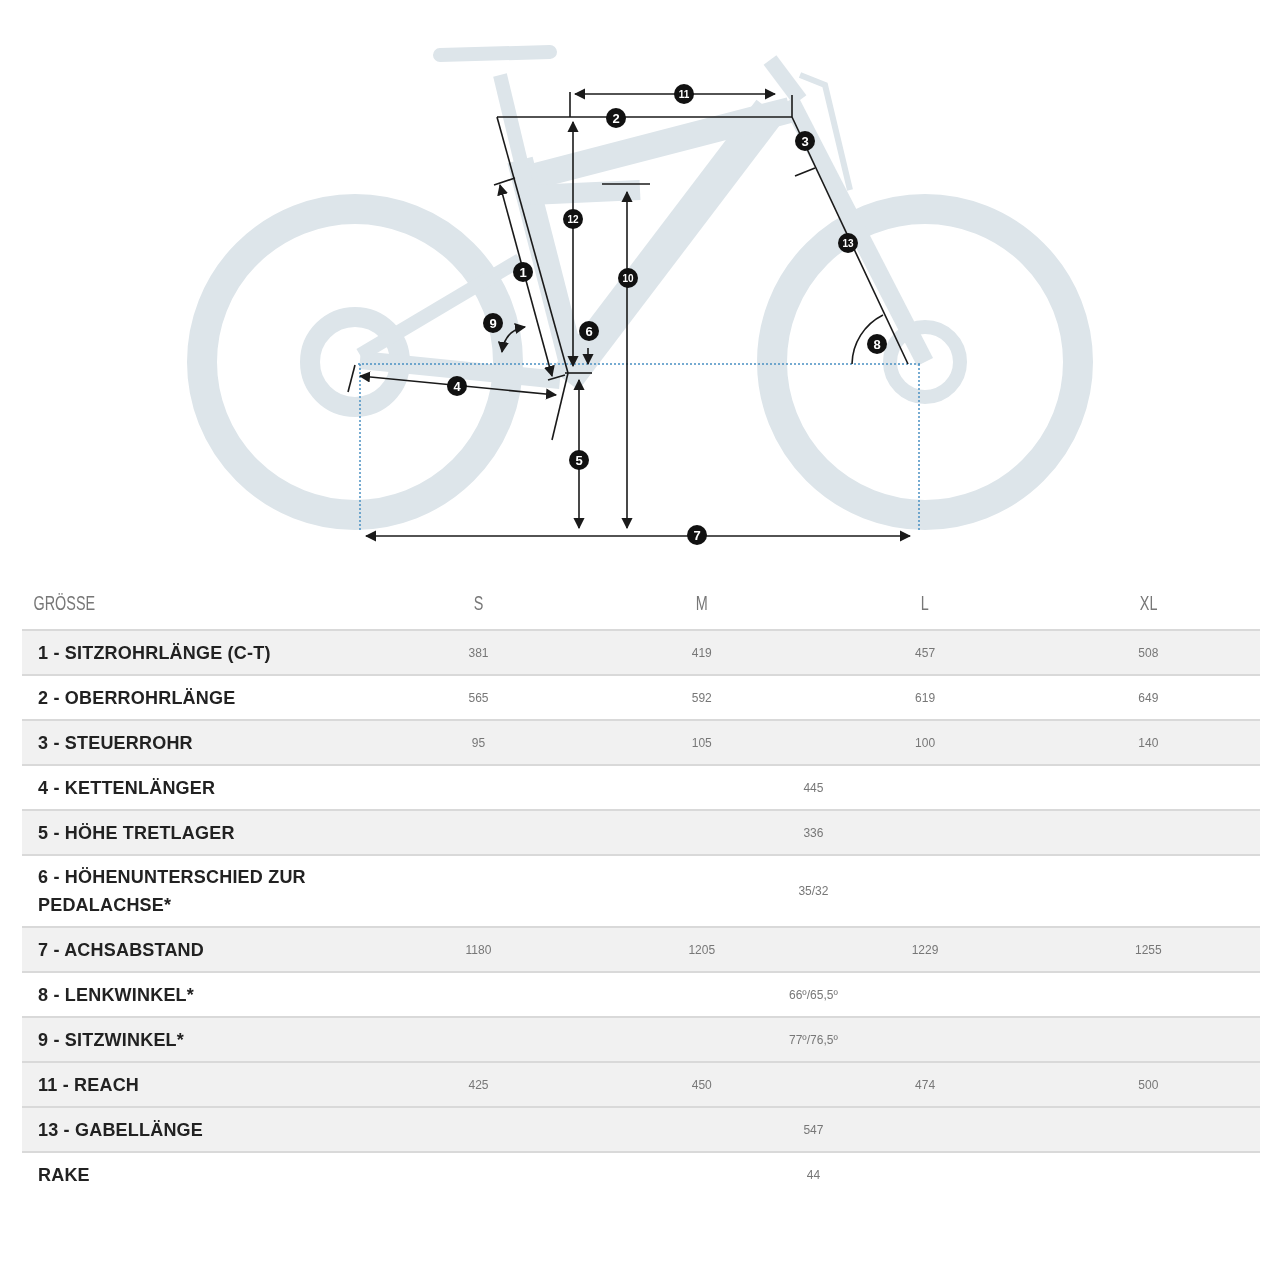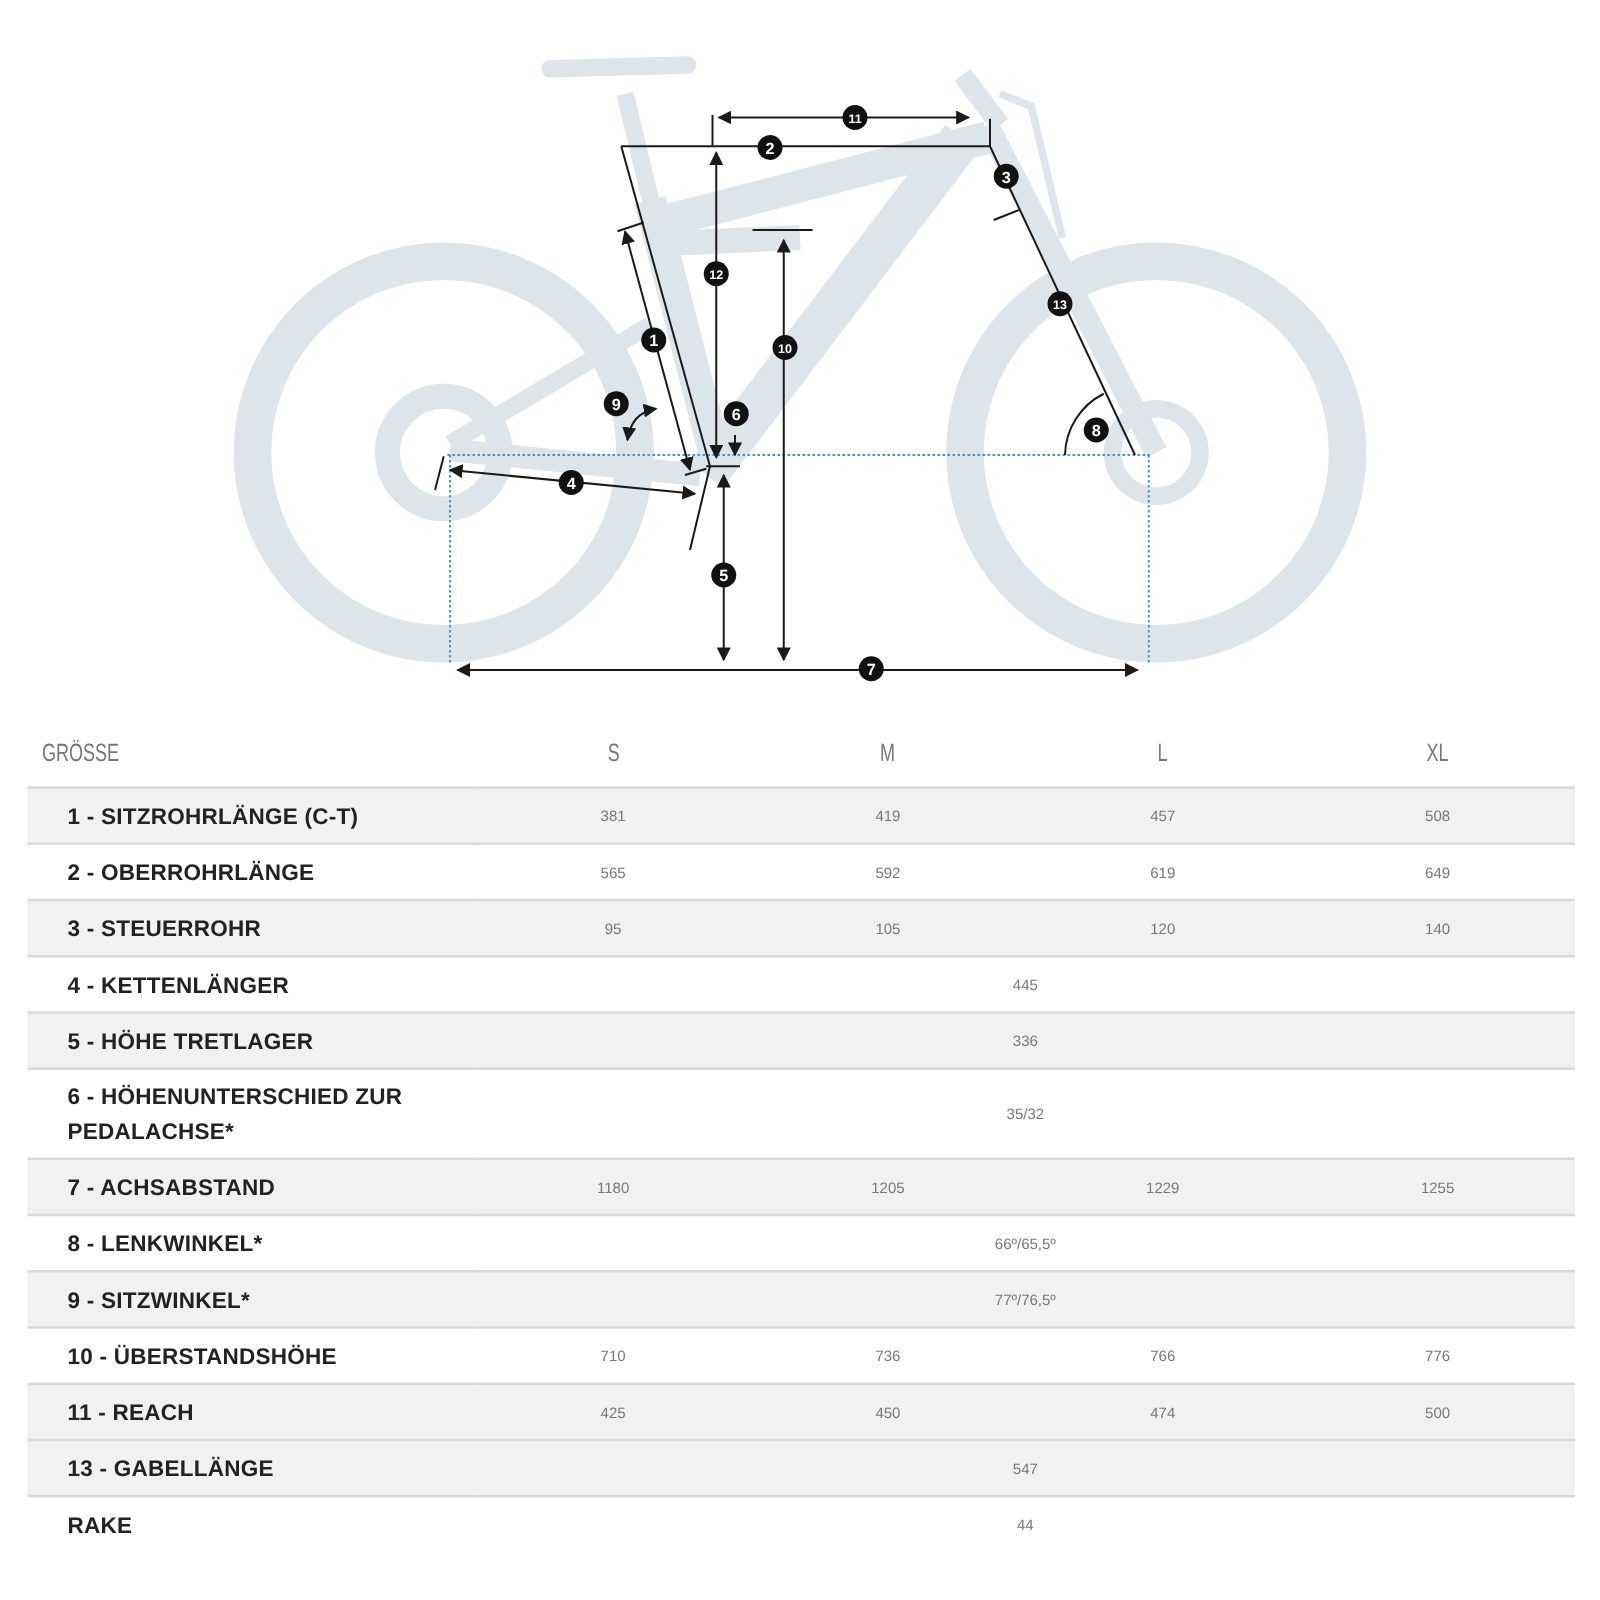--- a/index.html
+++ b/index.html
@@ -5,21 +5,21 @@
   html, body { margin:0; padding:0; background:#ffffff; }
   body { width:1280px; height:1280px; overflow:hidden; position:relative; font-family:"Liberation Sans", sans-serif; }
   #diagram { position:absolute; left:0; top:0; width:1280px; height:560px; }
   #diagram svg { position:absolute; left:0; top:0; }
   .badge-text { font-family:"Liberation Sans", sans-serif; font-weight:bold; fill:#ffffff; }
   #geo-table { position:absolute; left:22px; top:577px; width:1238px; border-collapse:collapse; }
   #geo-table th { font-family:"Liberation Sans Narrow","Liberation Sans", sans-serif; font-weight:normal; color:#777; font-size:20px; height:52px; padding:0; text-align:center; transform:scaleX(0.72); }
   #geo-table th.first { text-align:left; padding-left:16px; transform-origin:left center; }
   #geo-table td { height:43px; padding:0; border-top:2px solid #d9d9d9; text-align:center; font-size:12px; color:#777; }
   #geo-table tr:last-child td { border-bottom:none; }
-  #geo-table td.label { text-align:left; padding-left:32px; font-weight:bold; color:#222; font-size:18px; letter-spacing:0.2px; width:330px; line-height:28px; }
+  #geo-table td.label { text-align:left; padding-left:16px; font-weight:bold; color:#222; font-size:18px; letter-spacing:0.2px; width:330px; line-height:28px; }
   #geo-table tr.shade td { background:#f1f1f1; }
   #geo-table tr.tall td { height:70px; }
   .col { width:225px; }
 </style>
 </head>
 <body>
 
 <div id="diagram">
   <svg width="1280" height="560" viewBox="0 0 1280 560">
     <defs>
@@ -172,21 +172,21 @@
       <td class="label">2 - OBERROHRLÄNGE</td>
       <td>565</td>
       <td>592</td>
       <td>619</td>
       <td>649</td>
     </tr>
     <tr class="shade">
       <td class="label">3 - STEUERROHR</td>
       <td>95</td>
       <td>105</td>
-      <td>120</td>
+      <td>100</td>
       <td>140</td>
     </tr>
     <tr>
       <td class="label">4 - KETTENLÄNGER</td>
       <td colspan="4">445</td>
     </tr>
     <tr class="shade">
       <td class="label">5 - HÖHE TRETLAGER</td>
       <td colspan="4">336</td>
     </tr>
@@ -202,27 +202,20 @@
       <td>1255</td>
     </tr>
     <tr>
       <td class="label">8 - LENKWINKEL*</td>
       <td colspan="4">66º/65,5º</td>
     </tr>
     <tr class="shade">
       <td class="label">9 - SITZWINKEL*</td>
       <td colspan="4">77º/76,5º</td>
     </tr>
-    <tr>
-      <td class="label">10 - ÜBERSTANDSHÖHE</td>
-      <td>710</td>
-      <td>736</td>
-      <td>766</td>
-      <td>776</td>
-    </tr>
     <tr class="shade">
       <td class="label">11 - REACH</td>
       <td>425</td>
       <td>450</td>
       <td>474</td>
       <td>500</td>
     </tr>
     <tr class="shade">
       <td class="label">13 - GABELLÄNGE</td>
       <td colspan="4">547</td>

